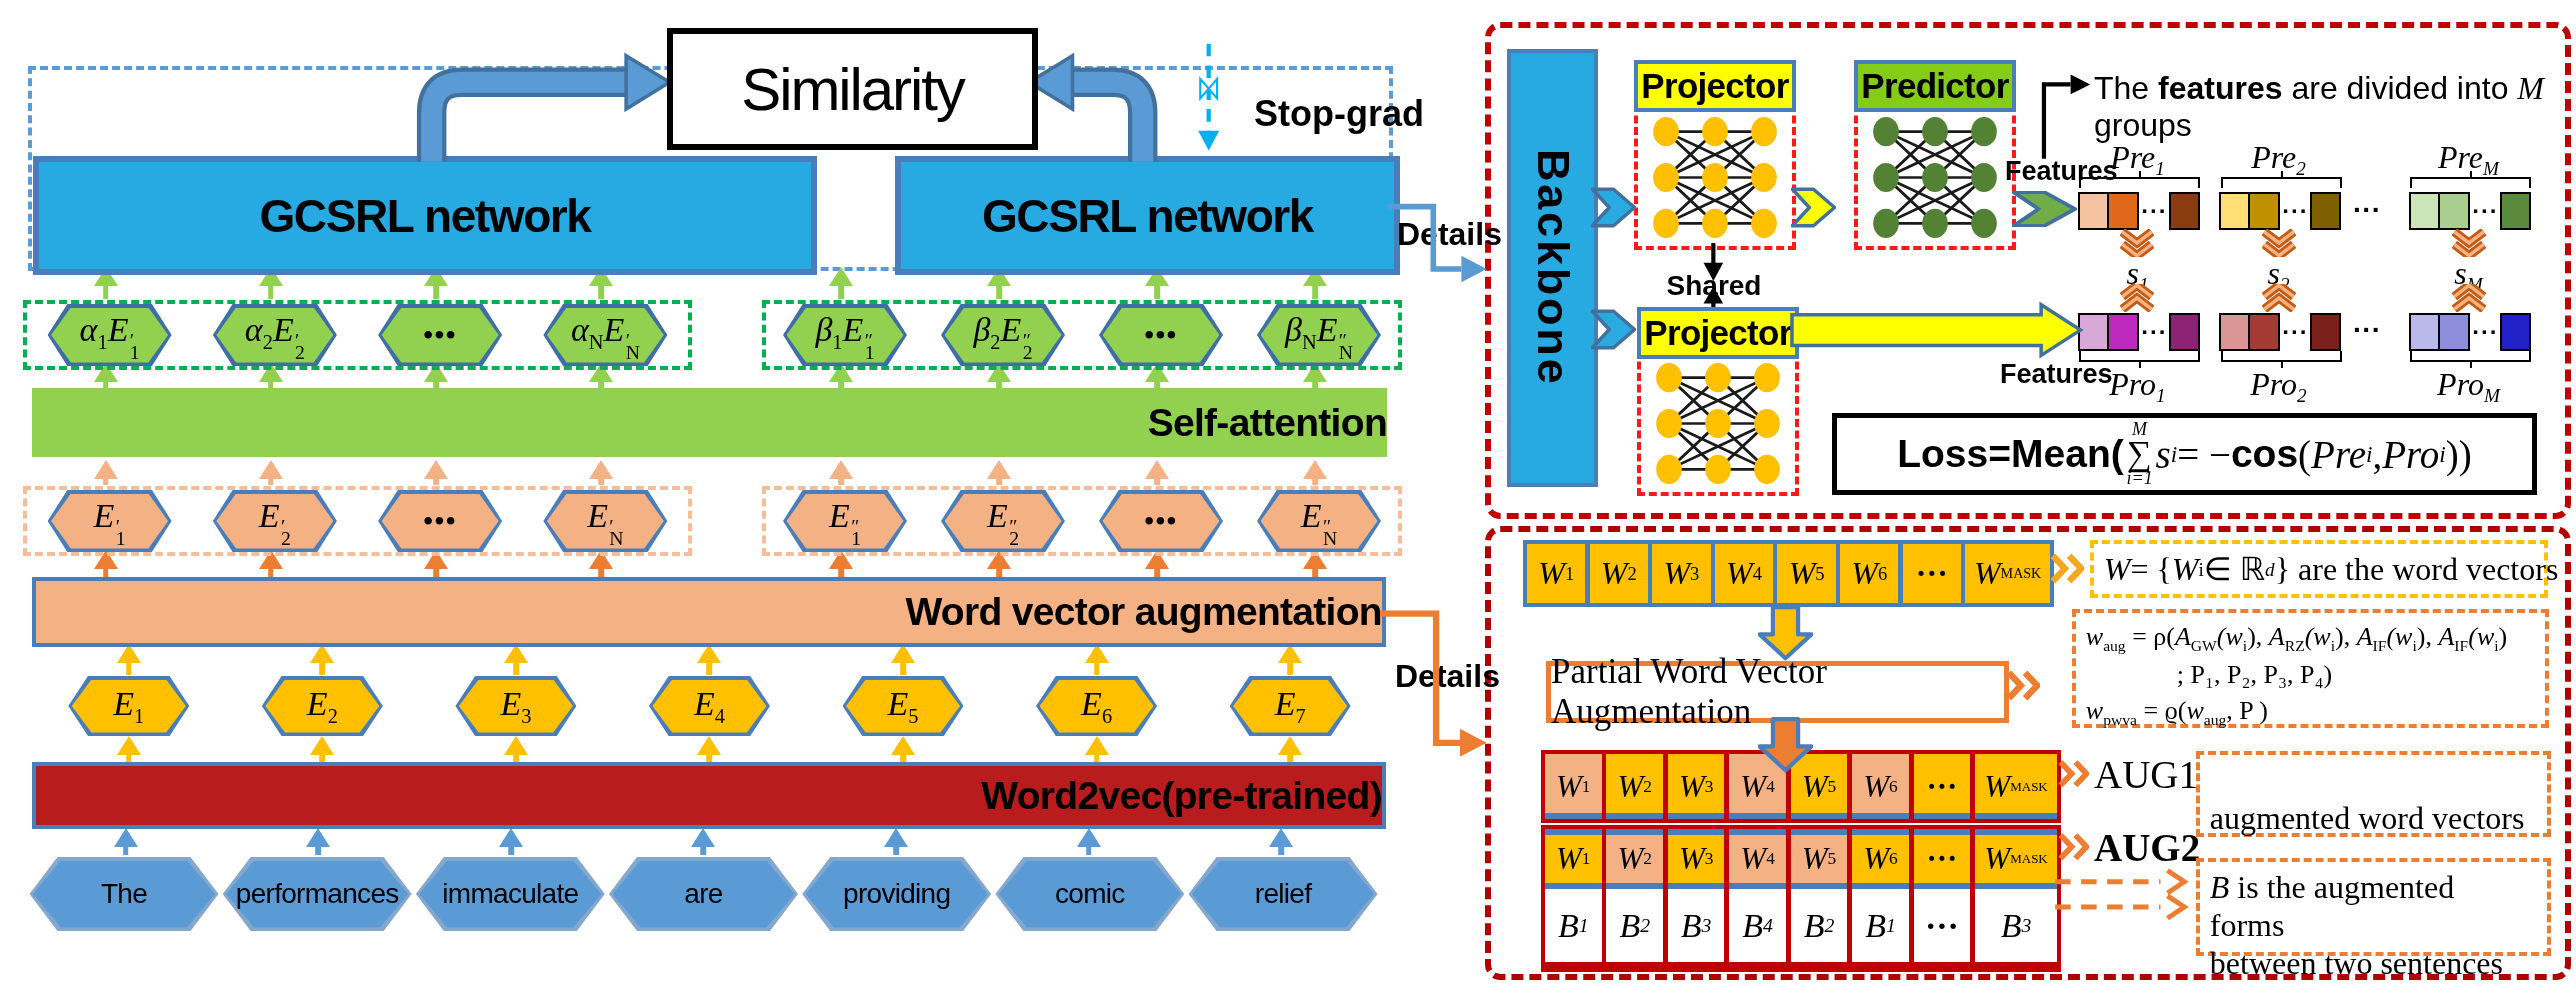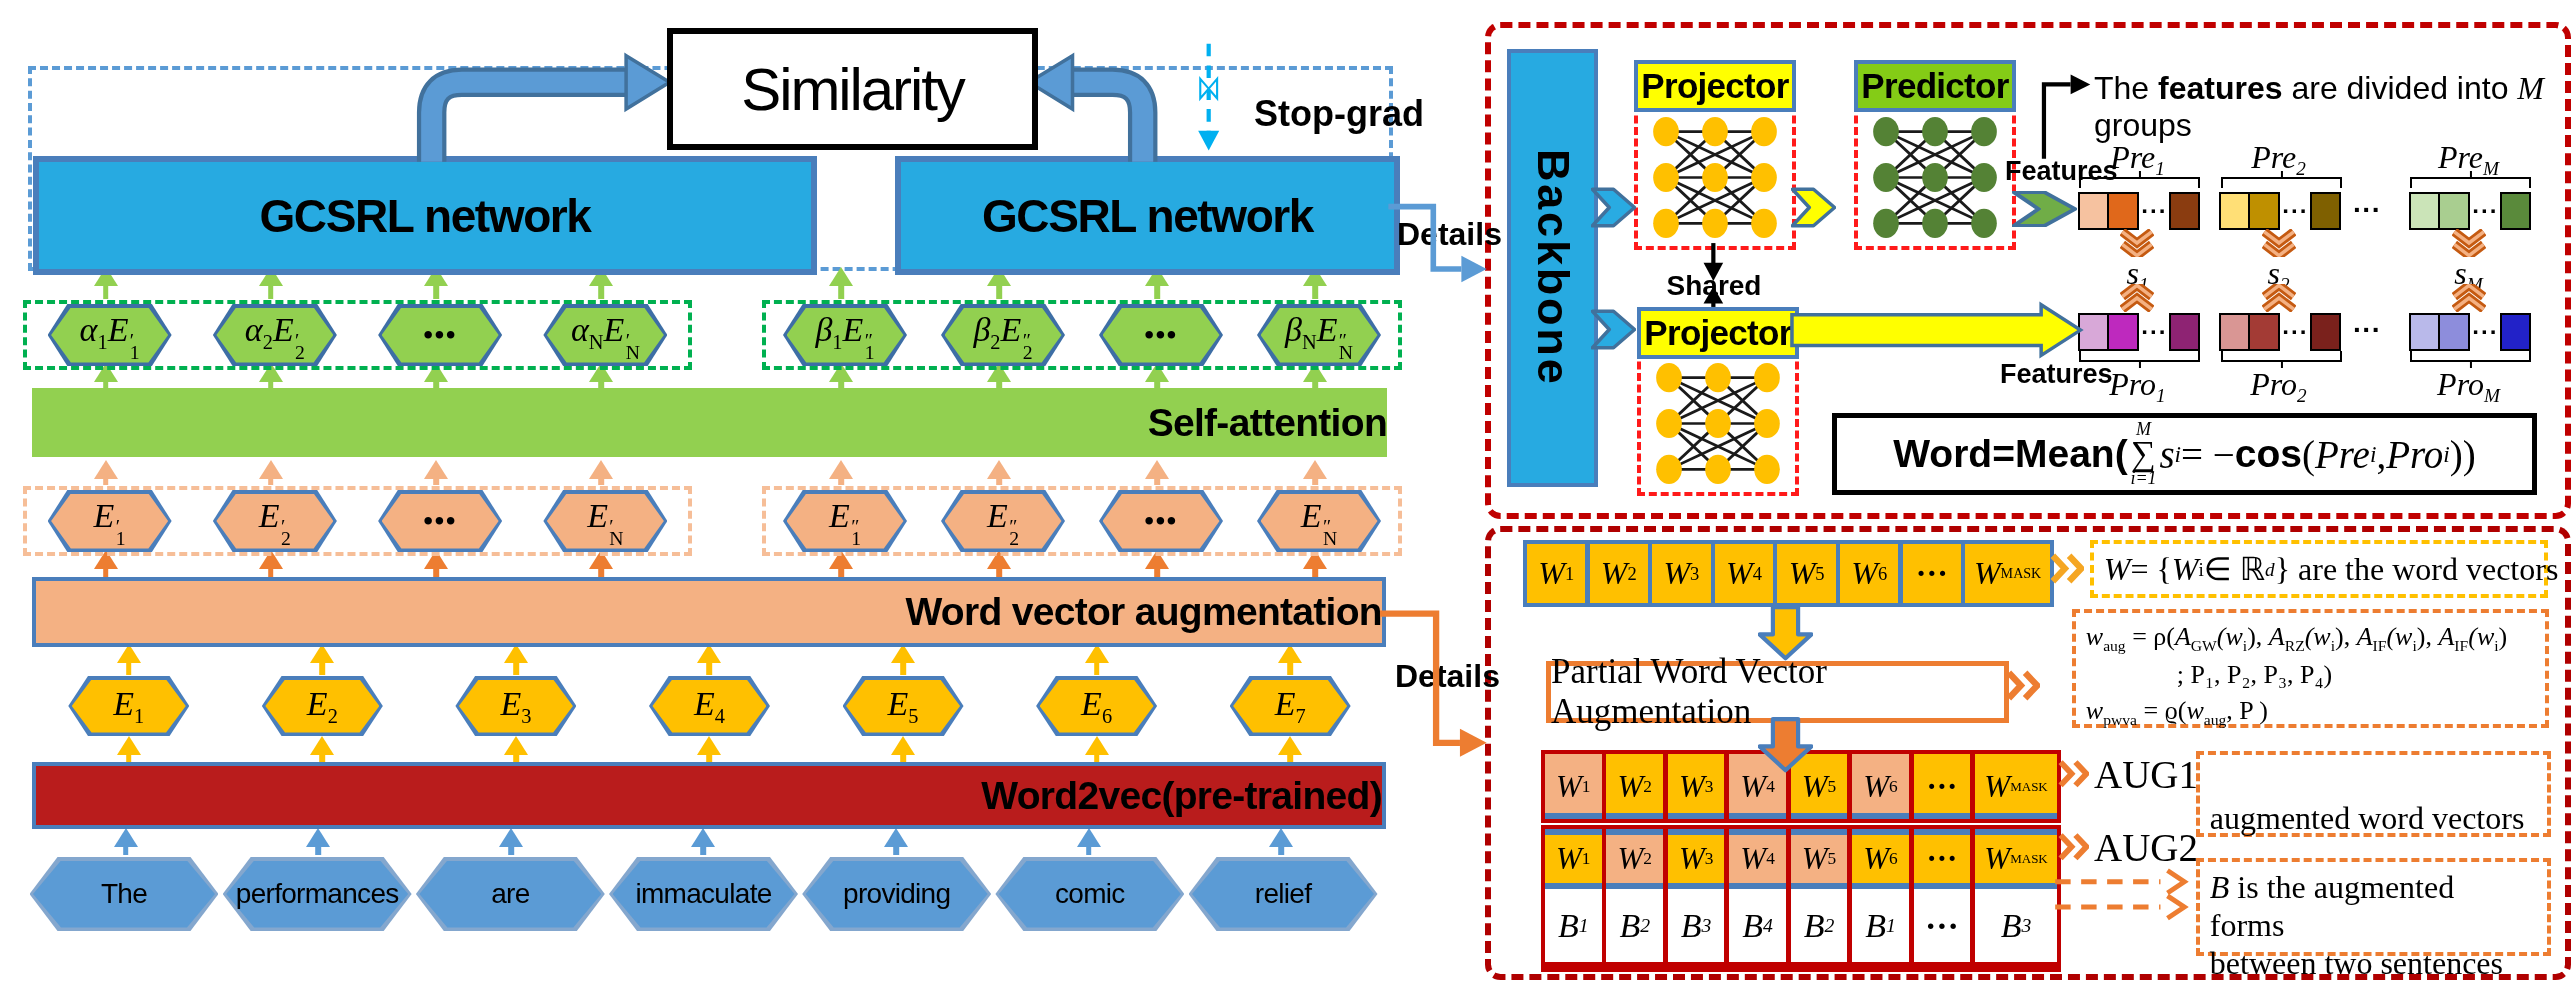--- a/index.html
+++ b/index.html
@@ -438,26 +438,26 @@
         <span class="hxl word">The</span>
       </div>
   <div class="hex hxb" style="flex:1;height:74px;">
         <span class="hb"></span>
         <span class="hf"></span>
         <span class="hxl word">performances</span>
       </div>
   <div class="hex hxb" style="flex:1;height:74px;">
         <span class="hb"></span>
         <span class="hf"></span>
+        <span class="hxl word">immaculate</span>
+      </div>
+  <div class="hex hxb" style="flex:1;height:74px;">
+        <span class="hb"></span>
+        <span class="hf"></span>
         <span class="hxl word">are</span>
-      </div>
-  <div class="hex hxb" style="flex:1;height:74px;">
-        <span class="hb"></span>
-        <span class="hf"></span>
-        <span class="hxl word">immaculate</span>
       </div>
   <div class="hex hxb" style="flex:1;height:74px;">
         <span class="hb"></span>
         <span class="hf"></span>
         <span class="hxl word">providing</span>
       </div>
   <div class="hex hxb" style="flex:1;height:74px;">
         <span class="hb"></span>
         <span class="hf"></span>
         <span class="hxl word">comic</span>
@@ -589,21 +589,21 @@
 <svg class="abs" style="left:1591px;top:309px;z-index:3;" width="45" height="41" viewBox="0 0 64 56">
       <use href="#chevp" fill="#29ABE2"></use>
     </svg>
 <div class="nnbox" style="left:1637px;top:350px;width:154px;height:138px;">
   <svg width="140" height="125" viewBox="0 0 120 120" preserveAspectRatio="none" style="color:#FFC000;">
         <use href="#nng"></use>
       </svg>
     </div>
 
 <div class="abs lossbox">
-  <span>Word=Mean(</span>
+  <span>Loss=Mean(</span>
   <span class="sum">
         <span class="st">M</span>
         <span class="sg">∑</span>
         <span class="sb">i=1</span>
       </span>
   <i class="m">s</i>
       <sub>i</sub>
   <span class="m" style="font-style:normal;"> = −</span>
   <b>cos</b>
   <span class="m" style="font-style:normal;">(</span>
@@ -820,21 +820,21 @@
       </div>
 </div>
 
 <svg class="abs" style="left:2058px;top:759px;color:#ED7D31;z-index:3;" width="31" height="29.5" viewBox="0 0 48 42">
       <use href="#ddc"></use>
     </svg>
 <div class="auglab" style="left:2094px;top:752px;">AUG1</div>
 <svg class="abs" style="left:2058px;top:832px;color:#ED7D31;z-index:3;" width="31" height="29.5" viewBox="0 0 48 42">
       <use href="#ddc"></use>
     </svg>
-<div class="auglab" style="left:2094px;top:825px;">AUG2</div>
+<div class="auglab" style="left:2094px;top:825px;font-weight:bold;">AUG2</div>
 
 <div class="notebox" style="left:2196px;top:751px;width:327px;height:67px;">
   <br>
   <span>augmented word vectors</span>
 </div>
 <div class="notebox" style="left:2196px;top:858px;width:327px;height:79px;">
   <i>B</i><span> is the augmented forms</span><br>
   <span>between two sentences</span>
 </div>
 

